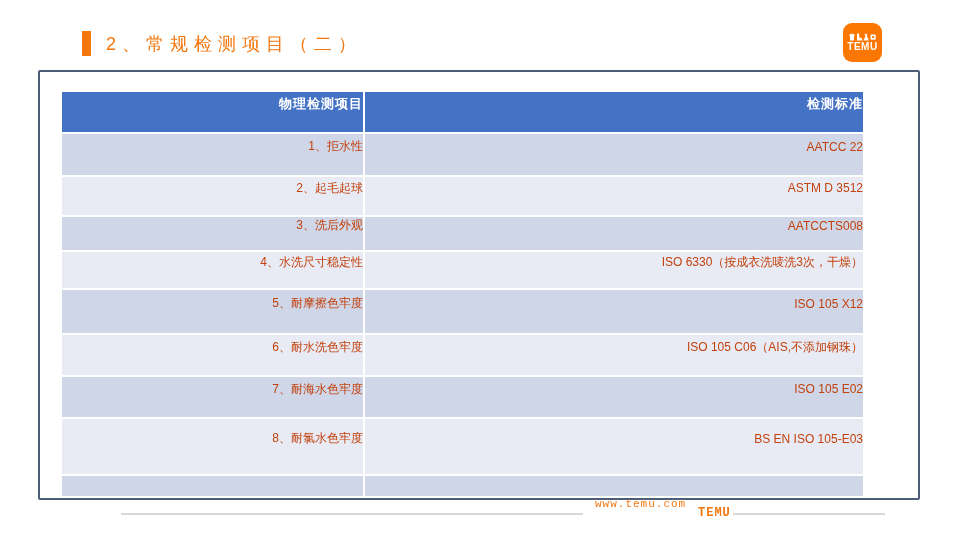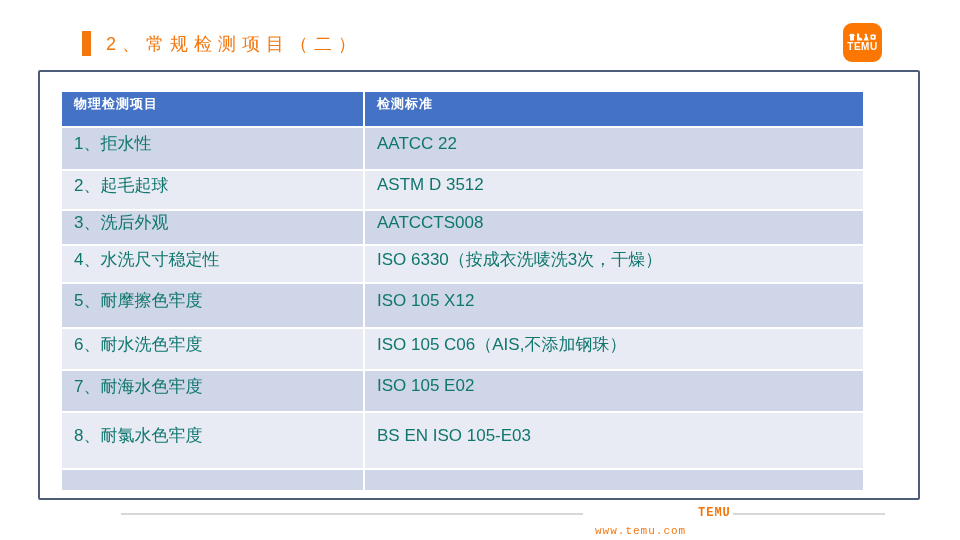--- a/index.html
+++ b/index.html
@@ -30,39 +30,39 @@
     background:#ffffff;border:2px solid #4E5D77;border-radius:2px;box-sizing:border-box;
   }
 
   
   table.insp{
     position:absolute;left:22px;top:18px;width:801px;
     border-collapse:separate;border-spacing:0 2px;table-layout:fixed;
   }
   col.c1{width:301px;}
   col.c2{width:500px;}
-  th,td{padding:0 0 10px 12px;vertical-align:middle;text-align:left;overflow:hidden;white-space:nowrap;}
+  th,td{padding:0 0 16px 12px;vertical-align:middle;text-align:right;overflow:hidden;white-space:nowrap;}
   th{
     background:#4472C4;color:#ffffff;font-size:13px;font-weight:bold;
     height:24px;letter-spacing:1px;
   }
-  td{color:#0f766e;font-size:17px;}
+  td{color:#c2410c;font-size:12px;}
   td.std,th.std{border-left:2px solid #ffffff;}
   .band-a td{background:#CFD6E8;}
   .band-b td{background:#E9EBF4;}
   .rh-1{height:41px;} .rh-2{height:38px;} .rh-3{height:25px;} .rh-4{height:36px;}
   .rh-5{height:43px;} .rh-6{height:40px;} .rh-7{height:40px;} .rh-8{height:55px;}
   .rh-9{height:20px;}
 
   
   .footer-line{position:absolute;height:2px;background:#D8D8D8;top:513px;}
   .footer-line.left{left:121px;width:462px;}
   .footer-line.right{left:733px;width:152px;}
   .footer-url{
-    position:absolute;left:595px;top:525px;color:#F4770E;
+    position:absolute;left:595px;top:498px;color:#F4770E;
     font-family:"Liberation Mono","DejaVu Sans Mono",monospace;
     font-size:11px;letter-spacing:1px;
   }
   .footer-brand{
     position:absolute;left:698px;top:506px;color:#F4770E;
     font-family:"Liberation Mono","DejaVu Sans Mono",monospace;
     font-size:12px;font-weight:bold;letter-spacing:1px;
   }
 </style>
 </head>

